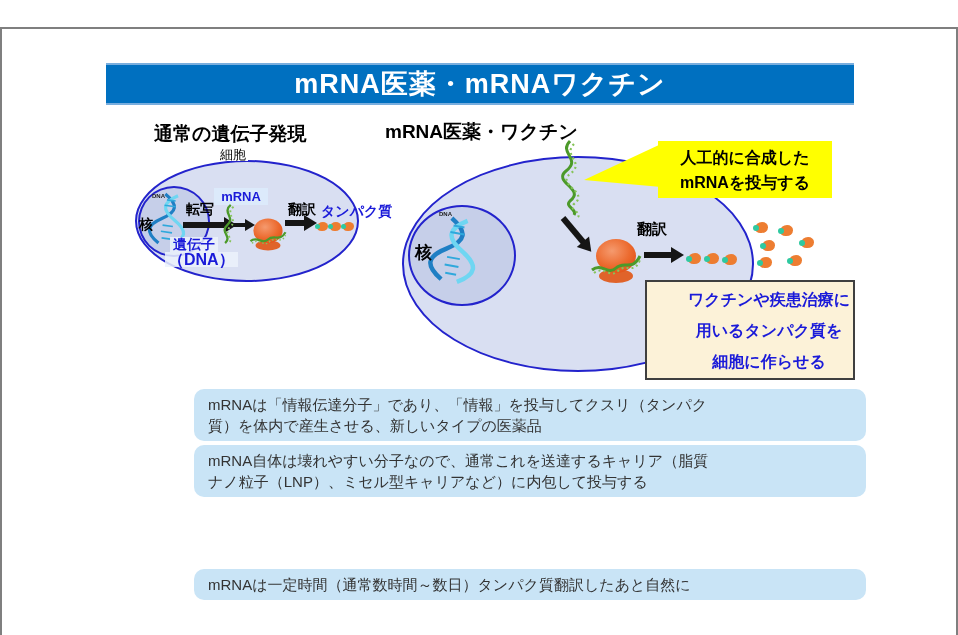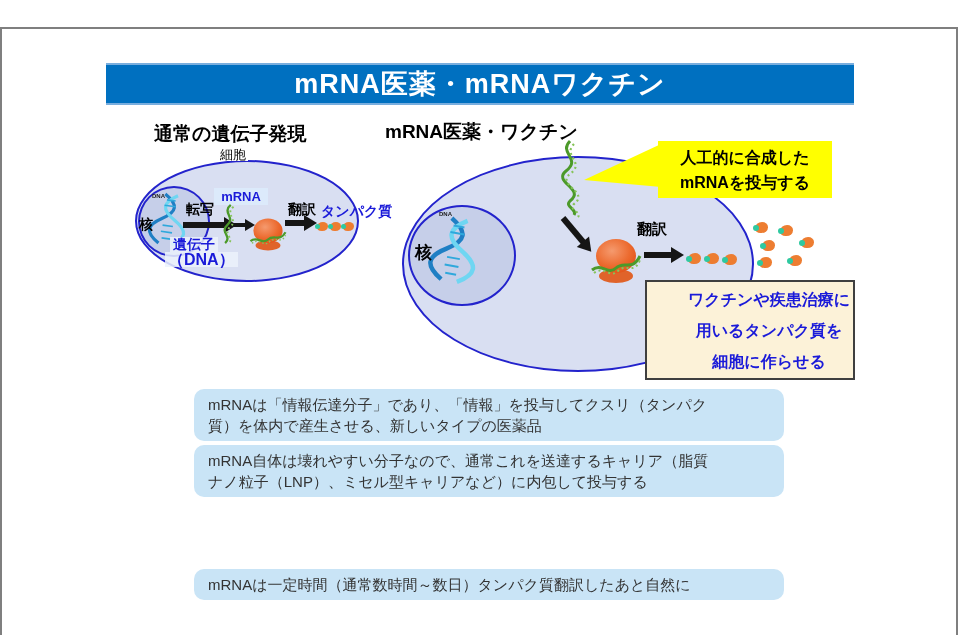--- a/index.html
+++ b/index.html
@@ -50,21 +50,21 @@
 
   .callout{position:absolute;left:656px;top:112px;width:174px;height:57px;background:var(--callout-yellow);
     display:flex;flex-direction:column;align-items:center;justify-content:center;z-index:6;}
   .callout div{font-size:16px;font-weight:bold;color:#000;line-height:25px;}
   .callout-tri{position:absolute;left:582px;top:114px;z-index:5;}
 
   .result-box{position:absolute;left:643px;top:251px;width:210px;height:100px;background:var(--result-box-cream);
     border:2px solid #3f3f3f;display:flex;flex-direction:column;align-items:center;justify-content:center;z-index:7;padding-left:38px;}
   .result-box div{font-size:16px;font-weight:bold;color:var(--label-blue);line-height:31px;}
 
-  .info-box{position:absolute;left:192px;width:590px;background:var(--info-box-blue);
+  .info-box{position:absolute;left:192px;width:672px;background:var(--info-box-blue);
     border-radius:10px;padding:5px 14px;color:#333;}
   .info-box div{font-size:15px;line-height:21px;}
 
   .mrna-tag{position:absolute;left:212px;top:159px;width:54px;height:17px;background:#dceafb;
     color:var(--label-blue);font-weight:bold;font-size:13px;text-align:center;line-height:17px;}
 
   svg{position:absolute;overflow:visible;}
 </style>
 </head>
 <body>

